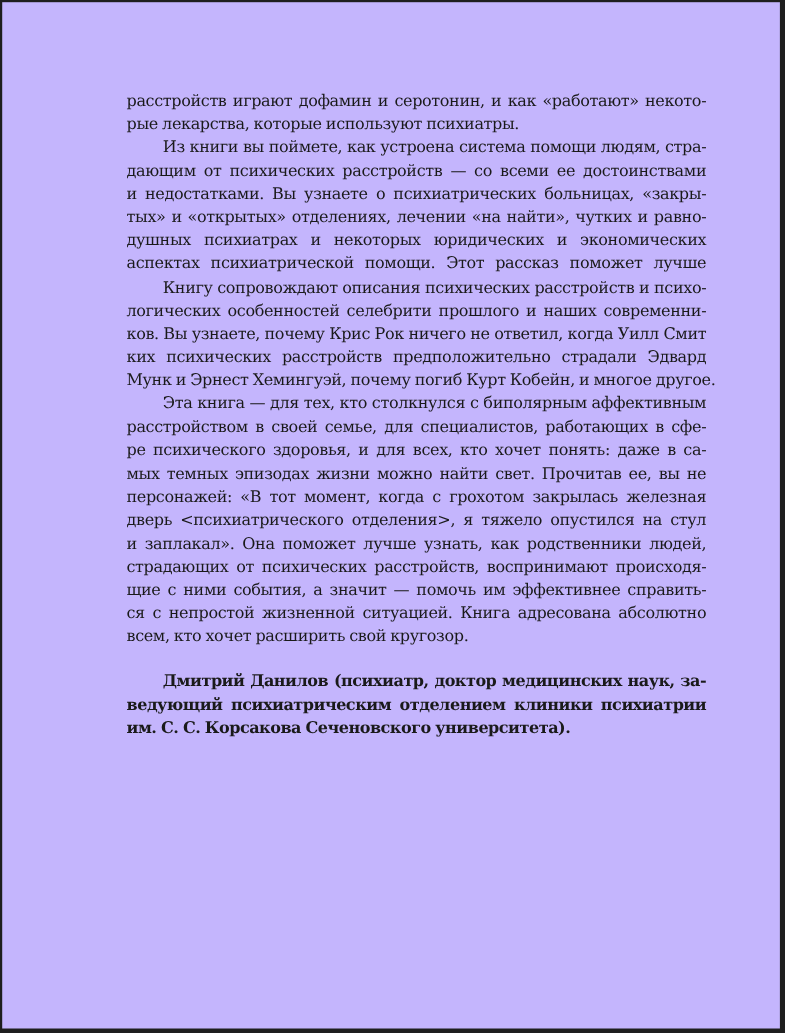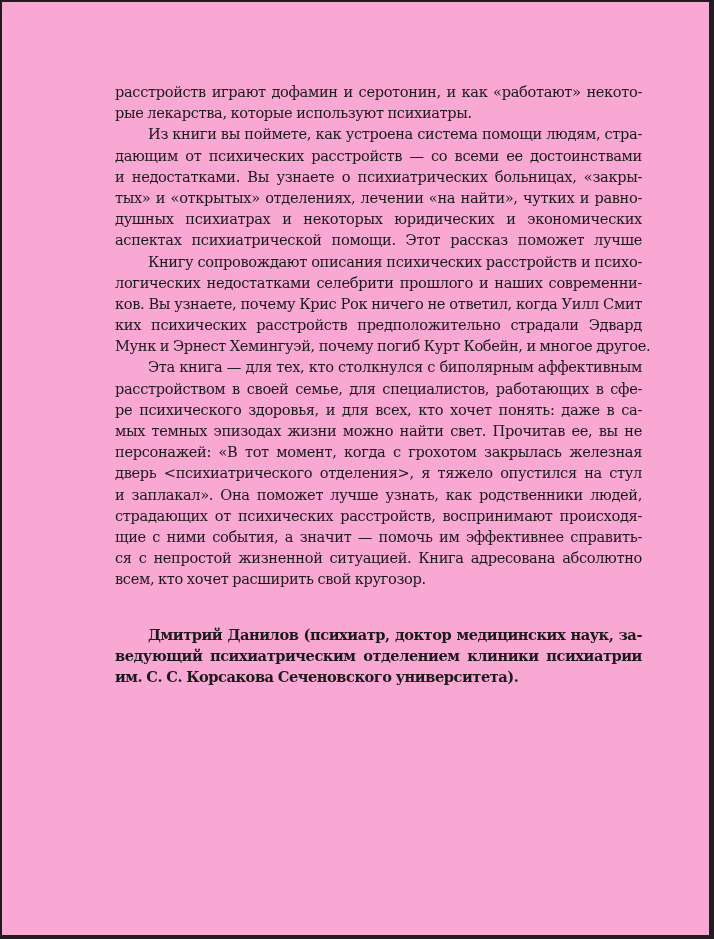--- a/index.html
+++ b/index.html
@@ -12,21 +12,21 @@
       height: 939px;
       position: relative;
       overflow: hidden;
     }
     .page {
       position: absolute;
       left: 2px;
       top: 2px;
       width: 707px;
       height: 933px;
-      background: #f9a8d4;
+      background: #c4b5fd;
     }
     .content {
       position: absolute;
       left: 113px;
       top: 79px;
       width: 527px;
       font-family: "DejaVu Serif", "Liberation Serif", serif;
       font-size: 14.6px;
       line-height: 21.2px;
       color: #1a1a1a;
@@ -41,21 +41,21 @@
       height: 21.2px;
     }
     .line.last {
       text-align-last: left;
     }
     .line.indent {
       padding-left: 33px;
     }
     .para { display: block; }
     .signature {
-      margin-top: 34px;
+      margin-top: 19px;
       font-weight: bold;
       letter-spacing: -0.45px;
     }
   </style>
 </head>
 <body>
 
 <div class="page">
   <div class="content">
 
@@ -68,21 +68,21 @@
       <span class="line indent">Из книги вы поймете, как устроена система помощи людям, стра-</span>
       <span class="line">дающим от психических расстройств — со всеми ее достоинствами</span>
       <span class="line">и недостатками. Вы узнаете о психиатрических больницах, «закры-</span>
       <span class="line">тых» и «открытых» отделениях, лечении «на найти», чутких и равно-</span>
       <span class="line">душных психиатрах и некоторых юридических и экономических</span>
       <span class="line">аспектах психиатрической помощи. Этот рассказ поможет лучше</span>
     </div>
 
     <div class="para">
       <span class="line indent">Книгу сопровождают описания психических расстройств и психо-</span>
-      <span class="line">логических недостатками селебрити прошлого и наших современни-</span>
+      <span class="line">логических особенностей селебрити прошлого и наших современни-</span>
       <span class="line">ков. Вы узнаете, почему Крис Рок ничего не ответил, когда Уилл Смит</span>
       <span class="line">ких психических расстройств предположительно страдали Эдвард</span>
       <span class="line last">Мунк и Эрнест Хемингуэй, почему погиб Курт Кобейн, и многое другое.</span>
     </div>
 
     <div class="para">
       <span class="line indent">Эта книга — для тех, кто столкнулся с биполярным аффективным</span>
       <span class="line">расстройством в своей семье, для специалистов, работающих в сфе-</span>
       <span class="line">ре психического здоровья, и для всех, кто хочет понять: даже в са-</span>
       <span class="line">мых темных эпизодах жизни можно найти свет. Прочитав ее, вы не</span>

